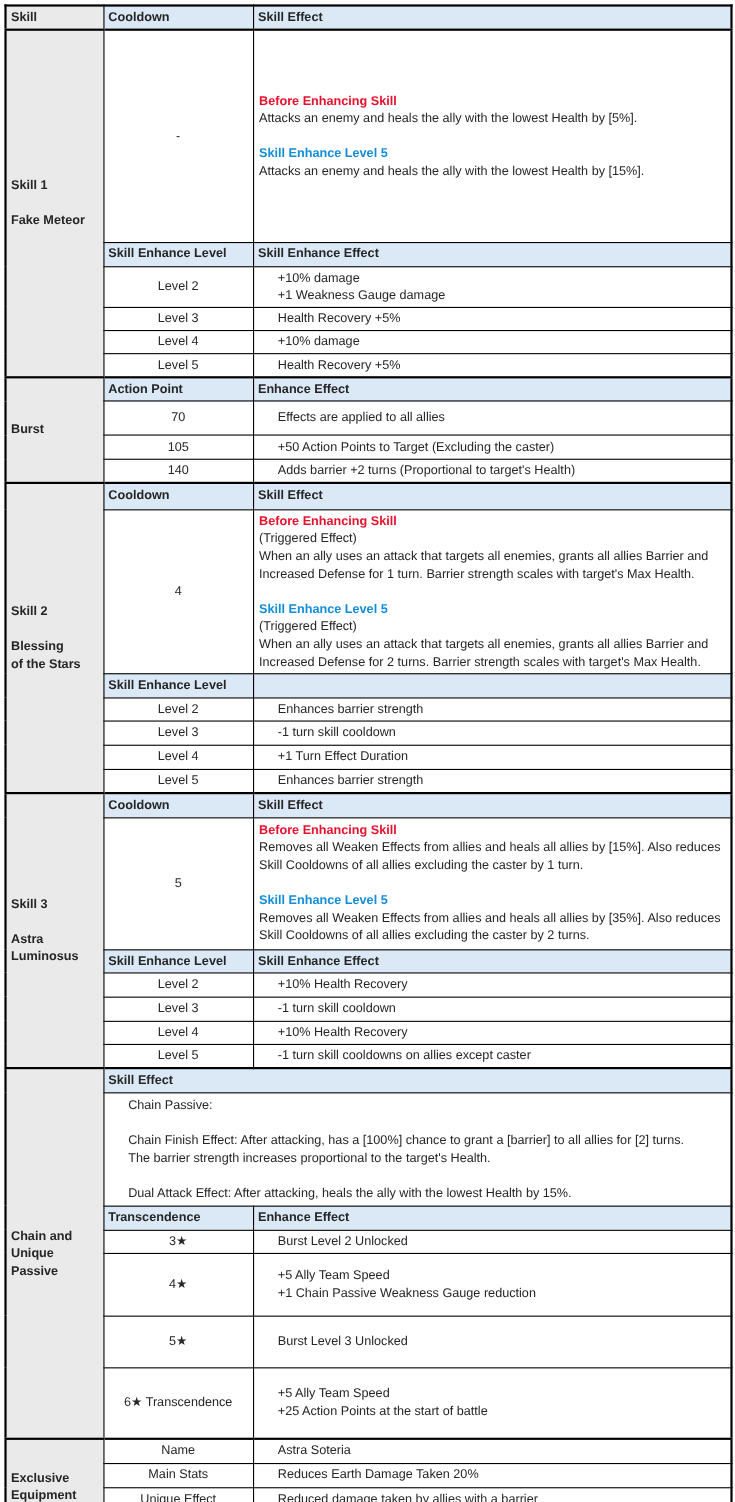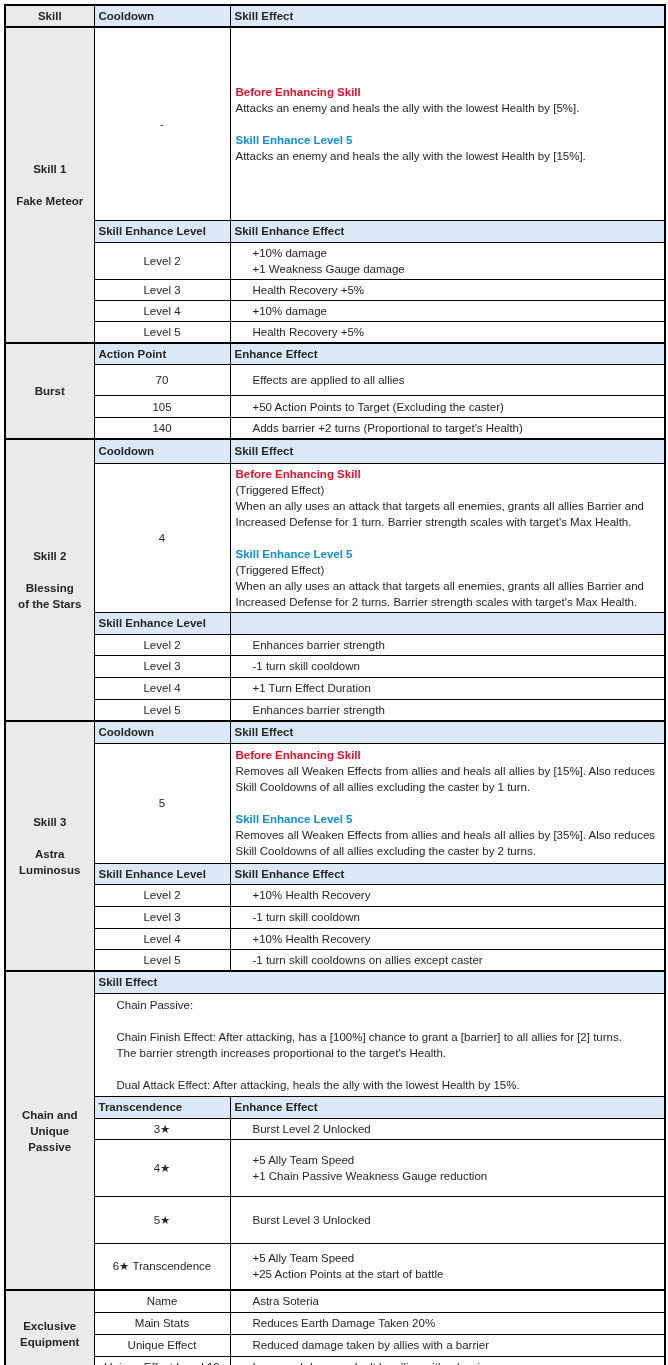--- a/index.html
+++ b/index.html
@@ -2,21 +2,21 @@
 <html><head>
 <meta charset="utf-8">
 <style>
   html,body { margin:0; padding:0; background:#ffffff; }
   body { font-family:"Liberation Sans","DejaVu Sans",sans-serif; font-size:11.5px; line-height:16px; color:#262626; }
   .page { padding:4px; width:660px; }
   table.skill-table { border-collapse:collapse; table-layout:fixed; width:660px; border:2px solid #000; }
   td { border:1px solid #000; padding:2px 4px; vertical-align:middle; word-wrap:break-word; }
   tr.sec > td { border-top:2px solid #000; }
   .hdr { background:#dbe9f6; font-weight:bold; }
-  .lbl { background:#eaeaea; font-weight:bold; text-align:center; white-space:pre-line; }
+  .lbl { background:#eaeaea; font-weight:bold; text-align:left; white-space:pre-line; }
   .ctr { text-align:center; }
   .val { text-align:left; padding-left:22px; white-space:pre-line; }
   .fx  { text-align:left; padding-left:5px; }
   .t-red  { color:#e8112d; font-weight:bold; }
   .t-blue { color:#128dd8; font-weight:bold; }
   .para + .para { margin-top:16px; }
 </style>
 </head>
 <body>
 
@@ -201,21 +201,21 @@
   </tr>
   <tr style="height:57px">
     <td class="ctr">4★</td>
     <td class="val">+5 Ally Team Speed
 +1 Chain Passive Weakness Gauge reduction</td>
   </tr>
   <tr style="height:47px">
     <td class="ctr">5★</td>
     <td class="val">Burst Level 3 Unlocked</td>
   </tr>
-  <tr style="height:47px">
+  <tr style="height:65px">
     <td class="ctr">6★ Transcendence</td>
     <td class="val">+5 Ally Team Speed
 +25 Action Points at the start of battle</td>
   </tr>
 
   <tr class="sec" style="height:22px">
     <td class="lbl" rowspan="4">Exclusive
 Equipment</td>
     <td class="ctr">Name</td>
     <td class="val">Astra Soteria</td>

